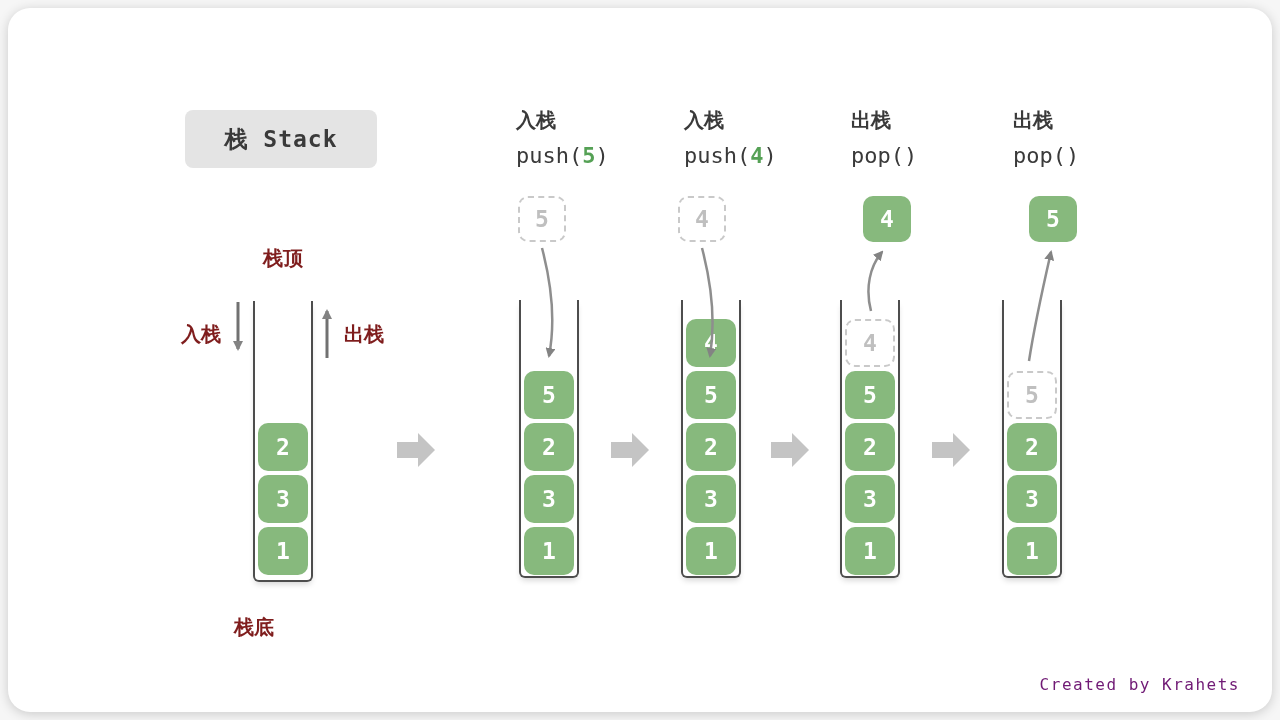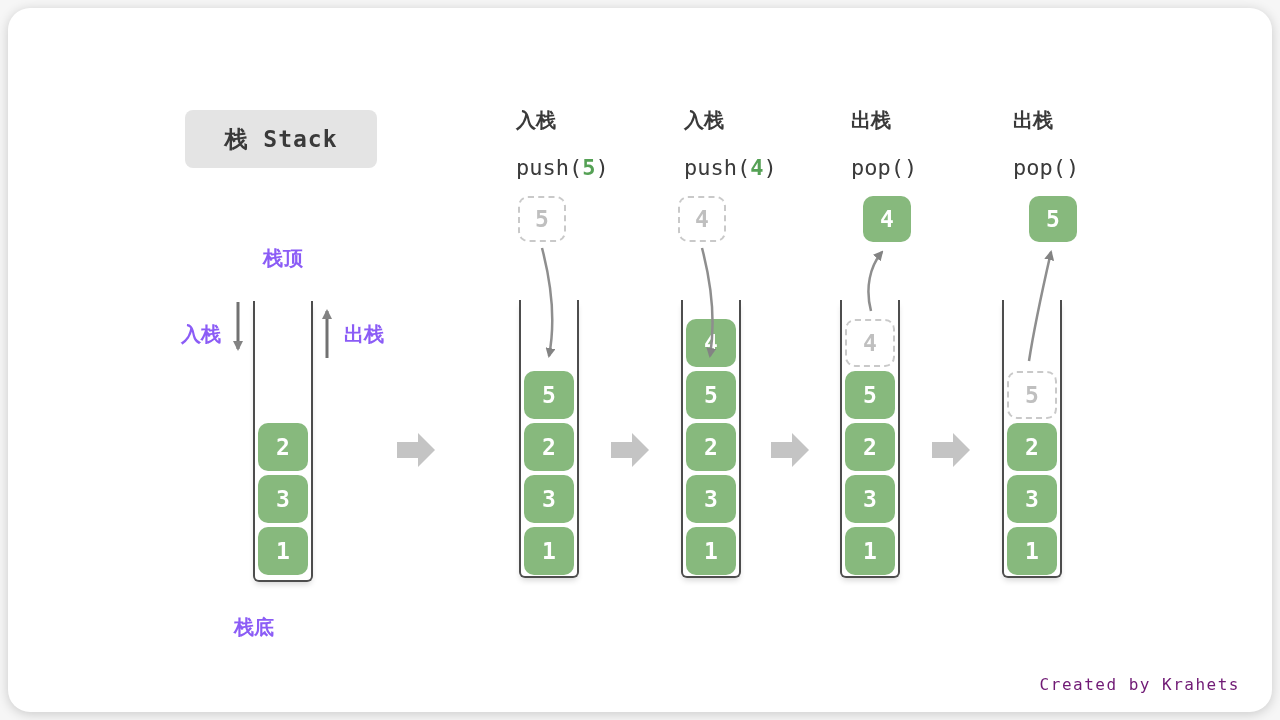--- a/index.html
+++ b/index.html
@@ -14,28 +14,28 @@
     box-shadow:0 2px 12px rgba(0,0,0,0.18);
   }
   .title-box{
     position:absolute;left:185px;top:110px;width:192px;height:58px;
     background:#e4e4e4;border-radius:8px;
     display:flex;align-items:center;justify-content:center;
     font-family:"DejaVu Sans Mono", monospace;
     font-size:23px;font-weight:700;color:#3a3a3a;letter-spacing:1px;
   }
   .cn-label{
-    position:absolute;font-size:20px;font-weight:700;color:#8b5cf6;
+    position:absolute;font-size:20px;font-weight:700;color:#7f1d1d;
     white-space:nowrap;
   }
   .col-label{position:absolute;white-space:nowrap;}
   .col-label .op-cn{font-size:20px;font-weight:600;color:#3a3a3a;line-height:26px;}
   .col-label .op-code{
     font-family:"DejaVu Sans Mono", monospace;
-    font-size:22px;font-weight:500;color:#3a3a3a;line-height:30px;margin-top:20px;
+    font-size:22px;font-weight:500;color:#3a3a3a;line-height:30px;margin-top:8px;
   }
   .col-label .op-code .arg{color:#55a155;font-weight:700;}
   .tube{
     position:absolute;width:60px;box-sizing:border-box;
     border-left:2px solid #4d4d4d;border-right:2px solid #4d4d4d;
     border-bottom:2px solid #4d4d4d;
     border-bottom-left-radius:6px;border-bottom-right-radius:6px;
     background:transparent;
     box-shadow:0 4px 6px -2px rgba(0,0,0,0.18);
   }

